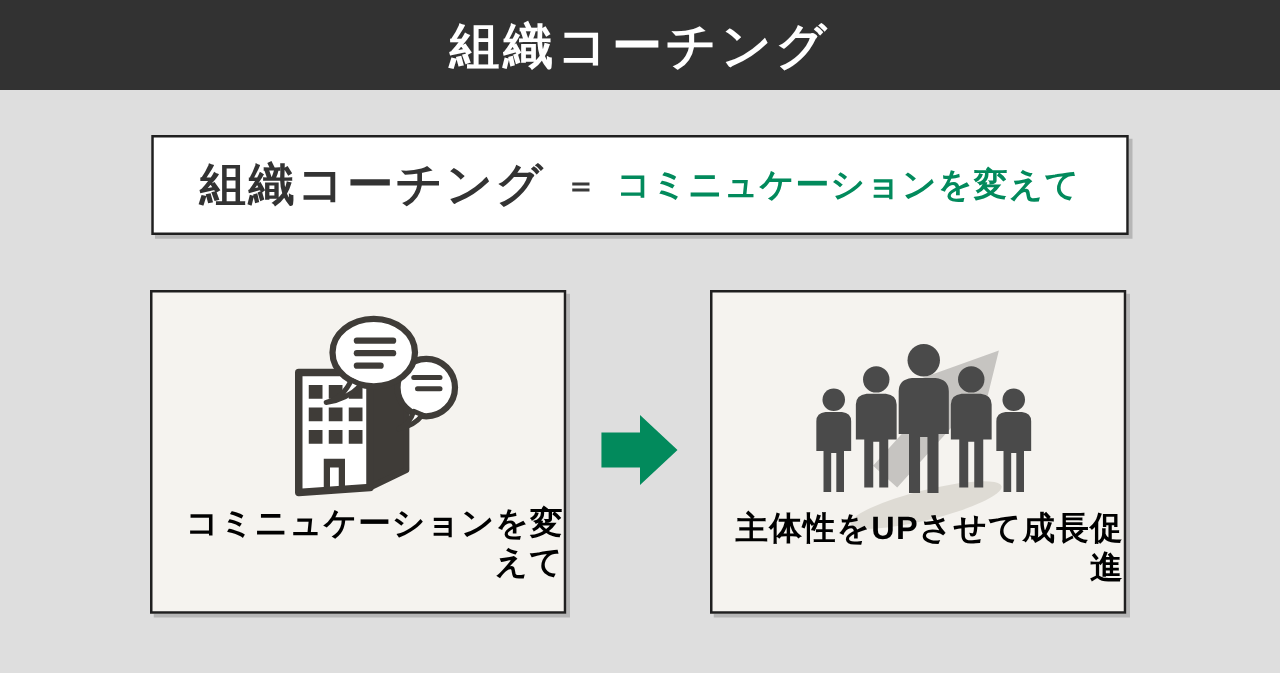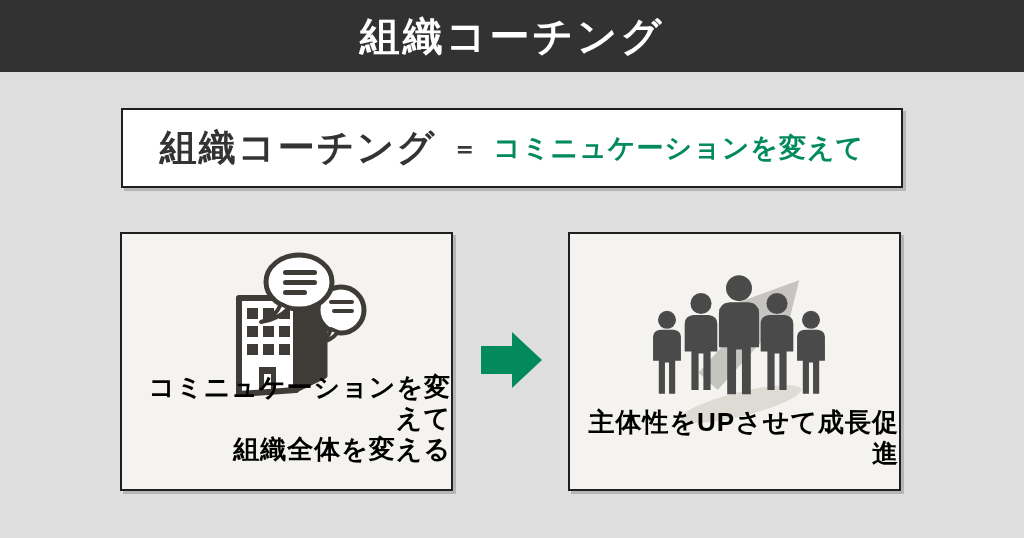--- a/index.html
+++ b/index.html
@@ -91,21 +91,20 @@
         <ellipse cx="100" cy="30" rx="33" ry="27" fill="#ffffff" stroke="#3f3c38" stroke-width="5"></ellipse>
         <path d="M82,52 Q76,66 62,70 Q78,68 90,56 Z" fill="#ffffff" stroke="#3f3c38" stroke-width="4" stroke-linejoin="round"></path>
         <rect x="84" y="18" width="34" height="5" rx="2.5" fill="#3f3c38"></rect>
         <rect x="84" y="28" width="34" height="5" rx="2.5" fill="#3f3c38"></rect>
         <rect x="84" y="38" width="24" height="5" rx="2.5" fill="#3f3c38"></rect>
       </g>
     </svg>
   </div>
   <div class="card-text">
     <div>コミニュケーションを変えて</div>
-    <div>組織全体を変える</div>
   </div>
 </div>
 
 <div class="flow-arrow">
   <svg width="62" height="58" viewBox="0 0 62 58" aria-hidden="true">
     <polygon points="0,15 31,15 31,1 61,29 31,57 31,43 0,43" fill="#028a5c"></polygon>
   </svg>
 </div>
 
 <div class="card card-right">

